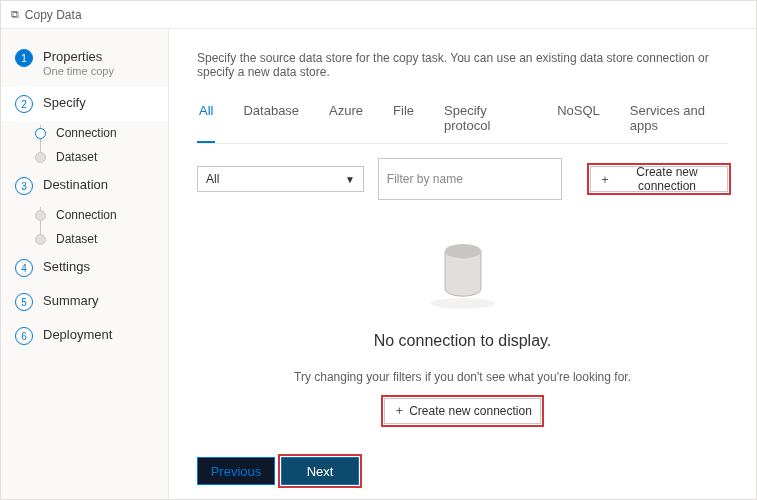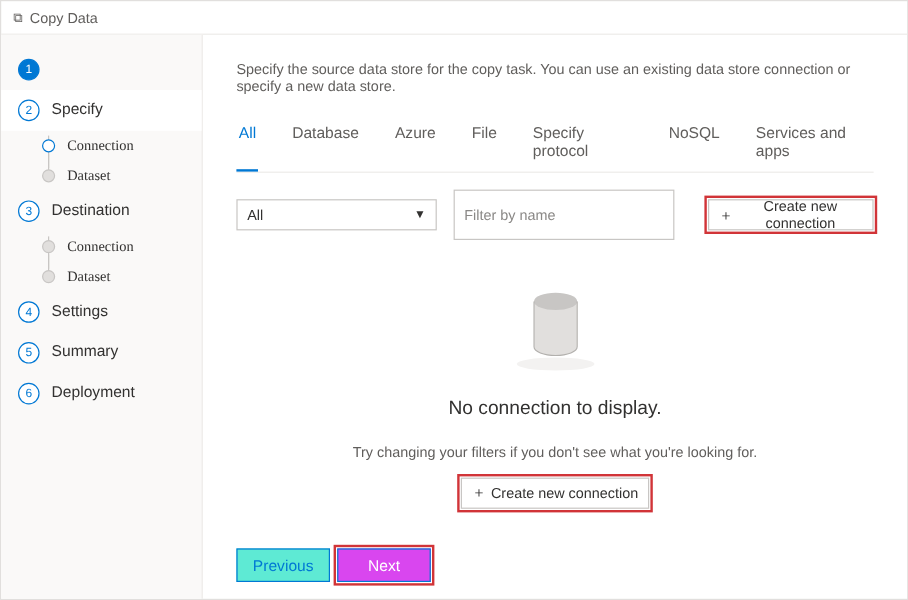--- a/index.html
+++ b/index.html
@@ -31,21 +31,21 @@
     .step.active { background: #ffffff; }
     .circle {
       width: 18px; height: 18px; border-radius: 50%;
       border: 1px solid #0078d4; display: flex; align-items: center; justify-content: center;
       font-size: 10px; color: #0078d4; margin-right: 10px; flex-shrink: 0;
       background: #ffffff;
     }
     .circle.filled { background: #0078d4; color: #fff; }
     .step-text { display: flex; flex-direction: column; line-height: 1.25; }
     .step-sub { font-size: 11px; color: #8a8886; }
-    .substeps { padding-left: 34px; font-family: Liberation Serif, serif; }
+    .substeps { padding-left: 34px; }
     .substep {
       display: flex; align-items: center; padding: 5px 0; position: relative;
       cursor: pointer; font-size: 12px;
     }
     .substep::before {
       content: ""; width: 1px; background: #c8c6c4;
       position: absolute; left: 5px; top: -6px; bottom: 50%;
     }
     .substep:first-child::before { top: 4px; }
     .sbullet {
@@ -84,38 +84,42 @@
       cursor: pointer; color: #323130;
     }
     .highlight { outline: 2px solid #d13438; outline-offset: 1px; }
     .empty { flex: 1; display: flex; flex-direction: column; align-items: center; justify-content: center; }
     .empty .msg1 { font-size: 16px; color: #323130; margin-top: 10px; }
     .empty .msg2 { font-size: 12px; color: #605e5c; margin-top: 20px; }
     .empty .crt-btn { margin-top: 14px; }
     .cylinder { width: 90px; height: 90px; margin-bottom: 6px; }
     .footer { display: flex; gap: 6px; margin-top: 8px; padding-bottom: 4px; }
     .btn {
-      min-width: 78px; height: 28px; border: 1px solid #0078d4; background: #5eead4;
+      min-width: 78px; height: 28px; border: 1px solid #0078d4; background: #0f172a;
       color: #0078d4; font-size: 13px; cursor: pointer;
     }
-    .btn.primary { background: #d946ef; color: #fff; }
+    .btn.primary { background: #0c4a6e; color: #fff; }
   </style>
 </head>
 <body>
 
 <div class="app">
   <div class="titlebar">
     <span class="ticon">⧉</span>
     <span>Copy Data</span>
   </div>
   <div class="body">
     <aside class="sidebar">
 
       <div class="step">
         <span class="circle filled">1</span>
+        <span class="step-text">
+          <span>Properties</span>
+          <span class="step-sub">One time copy</span>
+        </span>
       </div>
 
       <div class="step active">
         <span class="circle">2</span>
         <span class="step-text">
           <span>Specify</span>
         </span>
       </div>
       <div class="substeps">
         <div class="substep">

